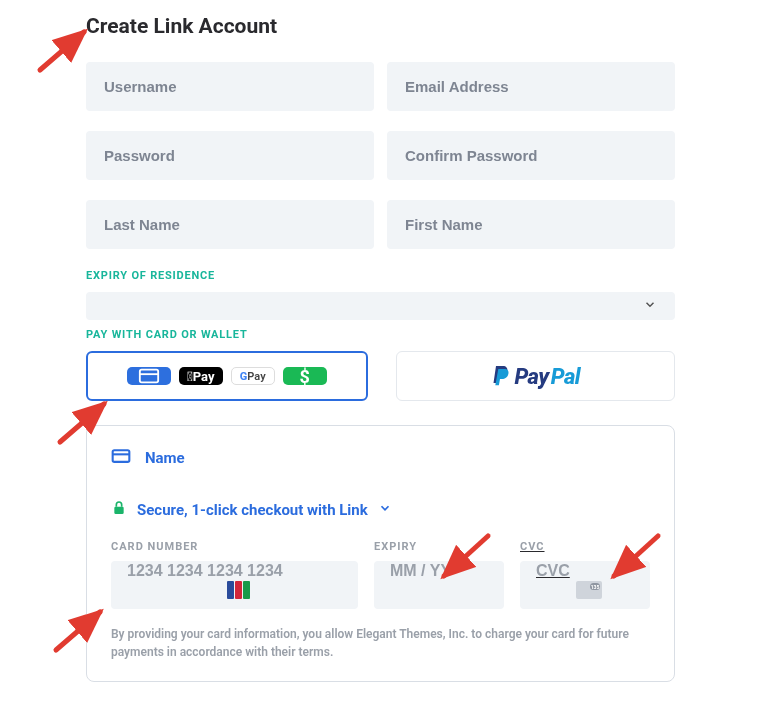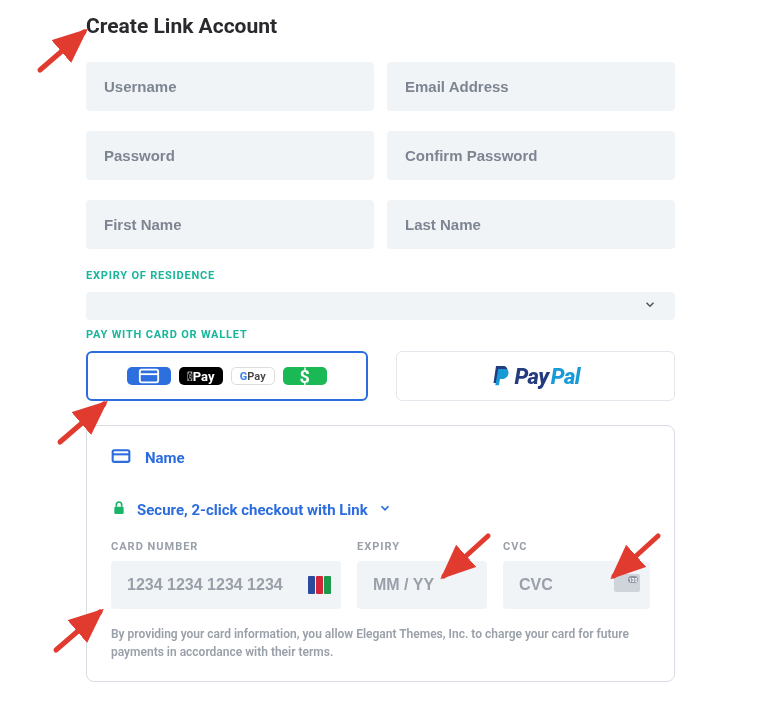--- a/index.html
+++ b/index.html
@@ -138,31 +138,32 @@
     font-weight: 700;
     font-size: 15px;
     margin-bottom: 20px;
   }
   .card-fields {
     display:flex; gap:16px; margin-bottom:16px;
   }
   .cf { flex-shrink:0; }
   .cf-number { flex: 1 1 auto; }
   .cf-expiry { width: 130px; }
-  .cf-cvc    { width: 147px; }
+  .cf-cvc    { width: 130px; text-decoration: underline; }
   .cf-label {
     font-size: 11px; font-weight:700; letter-spacing:1px;
     color: #9aa0a9; margin-bottom:8px;
   }
   .cf-input-wrap {
     background: var(--field-bg);
     border-radius:4px;
     display:flex; align-items:center;
     padding: 0 10px 0 14px;
     height: 48px;
+    flex-direction: column;
   }
   .cf-input {
     border:none; background:transparent; outline:none;
     font-size:16px; font-weight:600; color:#7a808b; width:100%;
   }
   .cf-input::placeholder{ color:#9aa0a9; font-weight:600; }
   .disclaimer {
     font-size: 12px; color:#9aa0a9; font-weight:600; line-height:1.5;
   }
 
@@ -183,22 +184,22 @@
   <input class="input" placeholder="Username" style="">
   <input class="input" placeholder="Email Address" style="">
 </div>
 
 <div class="row">
   <input type="password" class="input" placeholder="Password" style="">
   <input type="password" class="input" placeholder="Confirm Password" style="">
 </div>
 
 <div class="row">
+  <input class="input" placeholder="Last Name" style="">
   <input class="input" placeholder="First Name" style="">
-  <input class="input" placeholder="Last Name" style="">
 </div>
 
 <span class="label">EXPIRY OF RESIDENCE</span>
 <div class="select-wrap">
   <div class="select"></div>
   <span class="select-chevron">
     <svg width="14" height="14" viewBox="0 0 24 24" fill="none" stroke="currentColor" stroke-width="2.5">
         <polyline points="6 9 12 15 18 9"></polyline>
       </svg>
   </span>
@@ -244,21 +245,21 @@
     <span>Name</span>
   </div>
 
   <div class="link-row">
     <span>
       <svg width="16" height="16" viewBox="0 0 24 24" fill="#1ab46a">
           <rect x="5" y="10" width="14" height="11" rx="2"></rect>
           <path d="M8 10V7a4 4 0 0 1 8 0v3" fill="none" stroke="#1ab46a" stroke-width="2.5"></path>
         </svg>
     </span>
-    <span>Secure, 2-click checkout with Link</span>
+    <span>Secure, 1-click checkout with Link</span>
     <span>
       <svg width="14" height="14" viewBox="0 0 24 24" fill="none" stroke="#2b6cde" stroke-width="3">
           <polyline points="6 9 12 15 18 9"></polyline>
         </svg>
     </span>
   </div>
 
   <div class="card-fields">
     <div class="cf cf-number">
       <div class="cf-label">CARD NUMBER</div>

